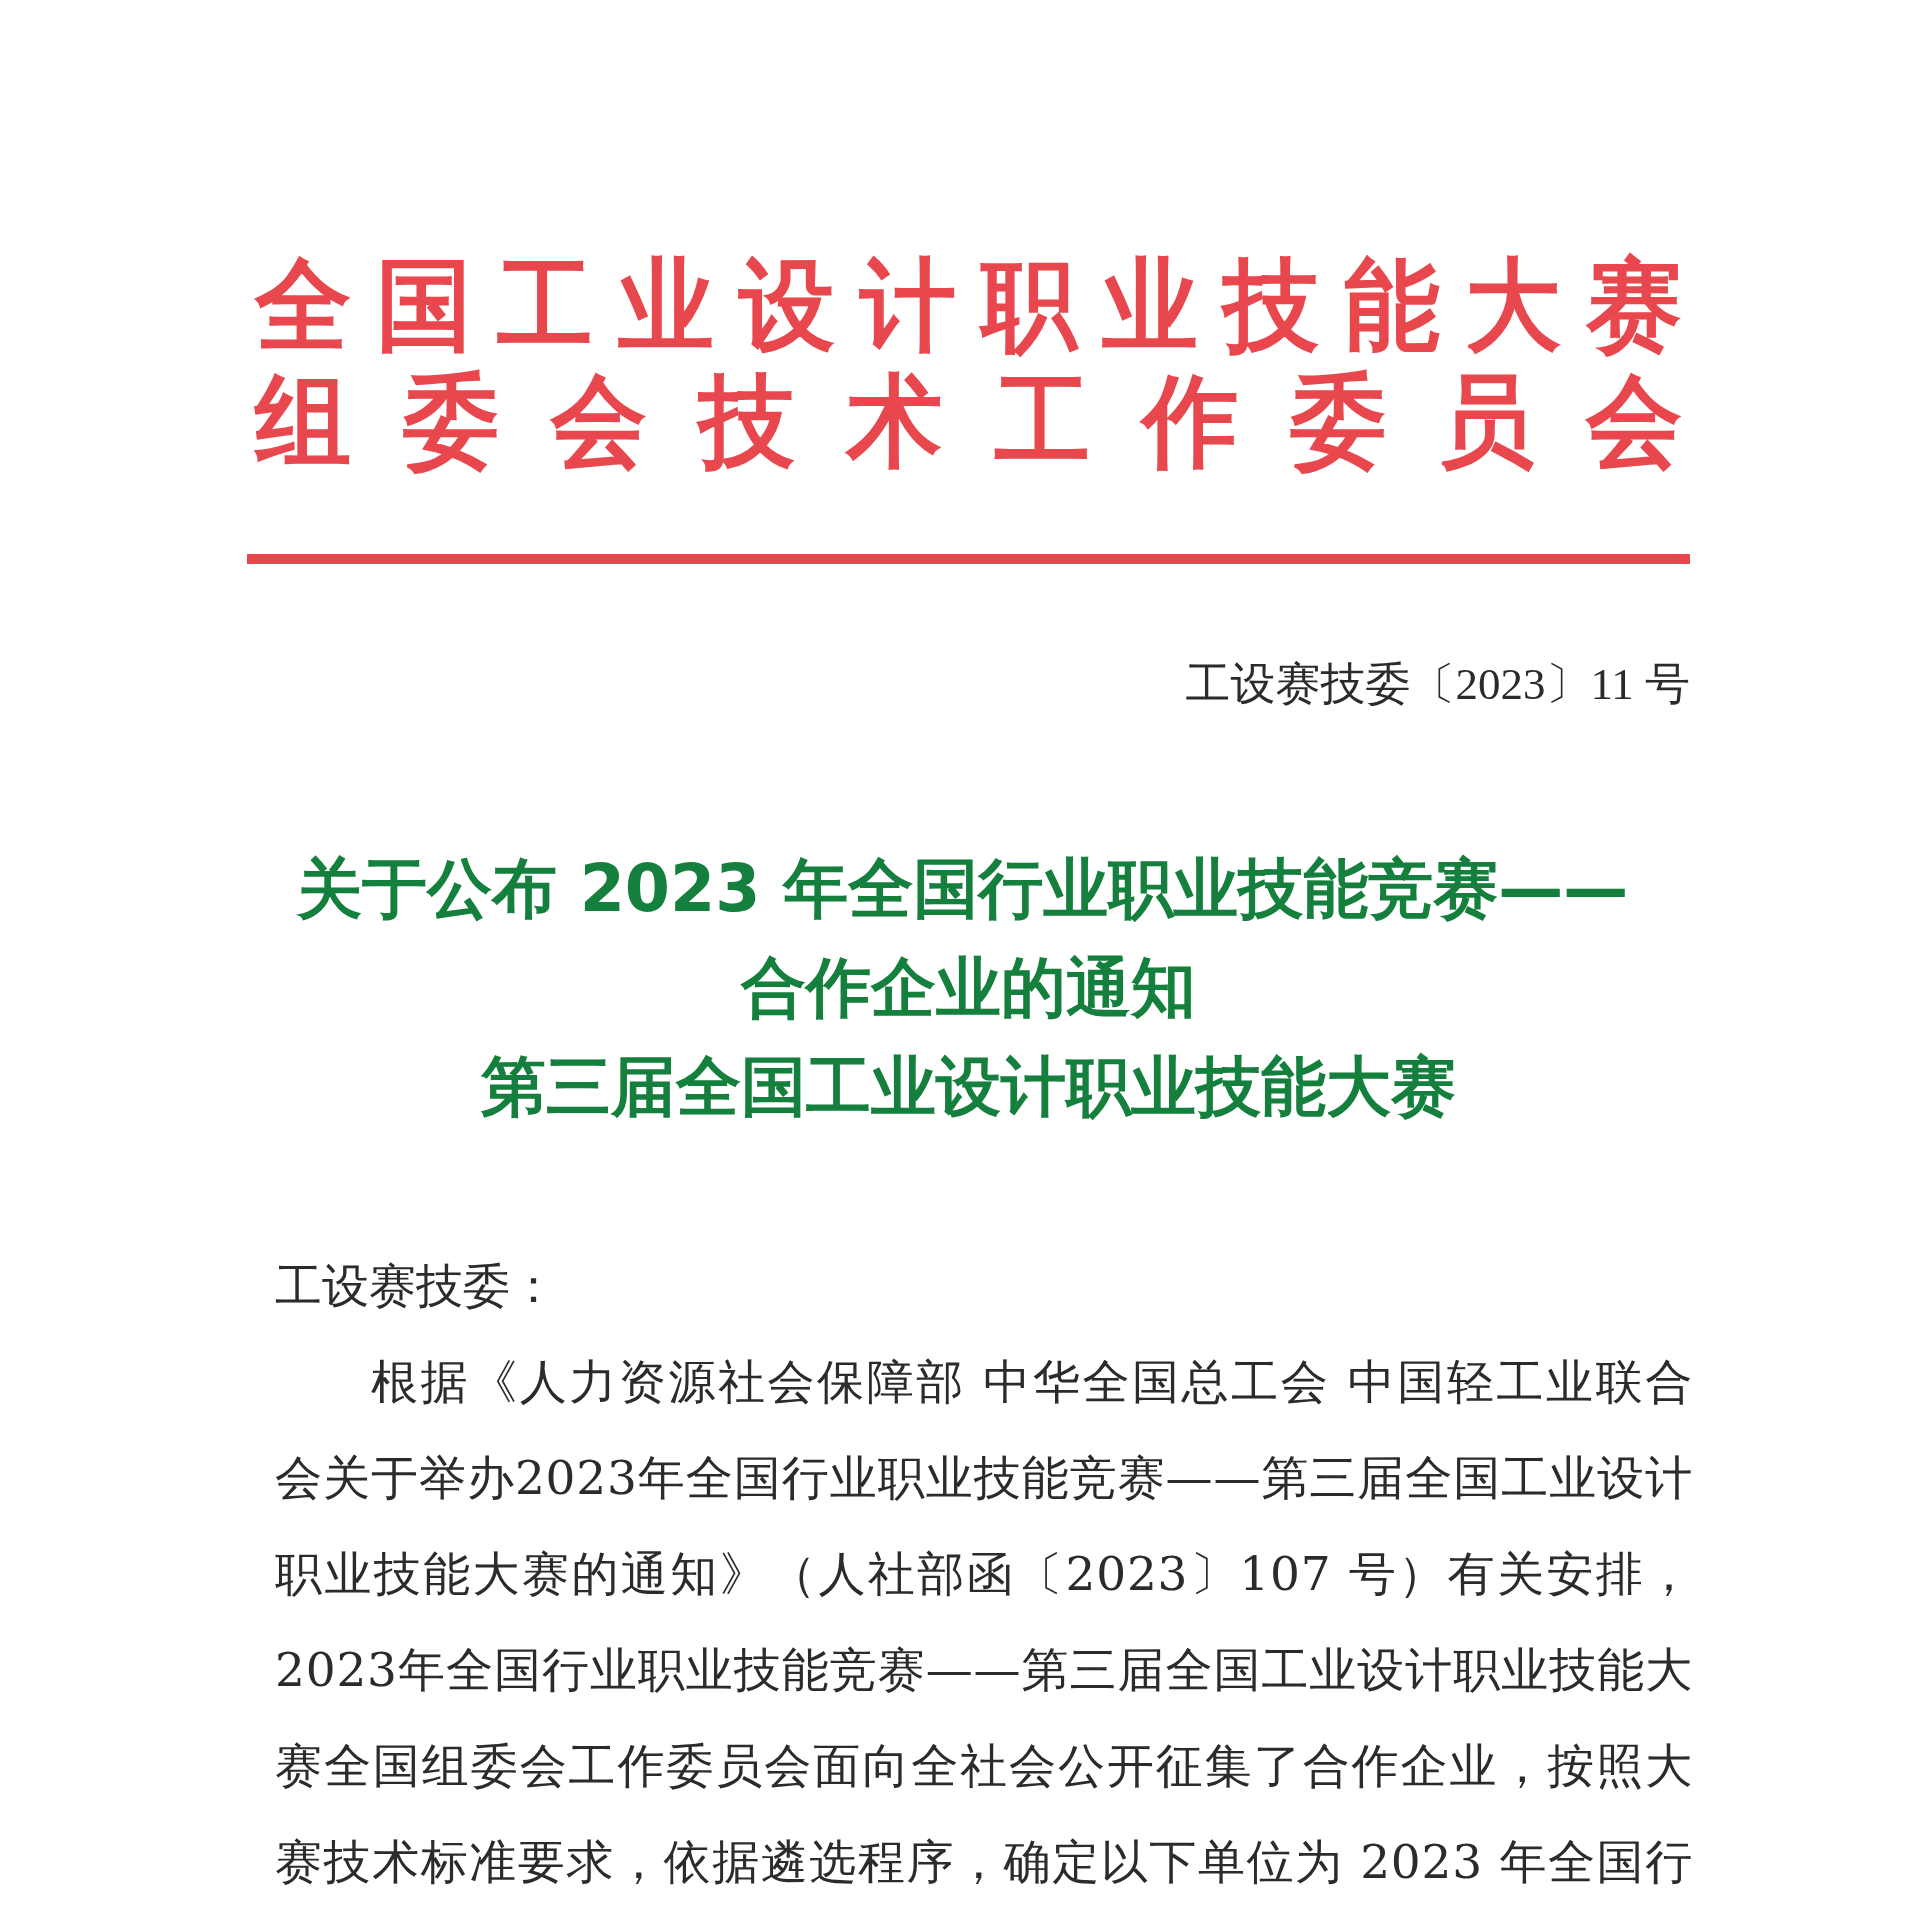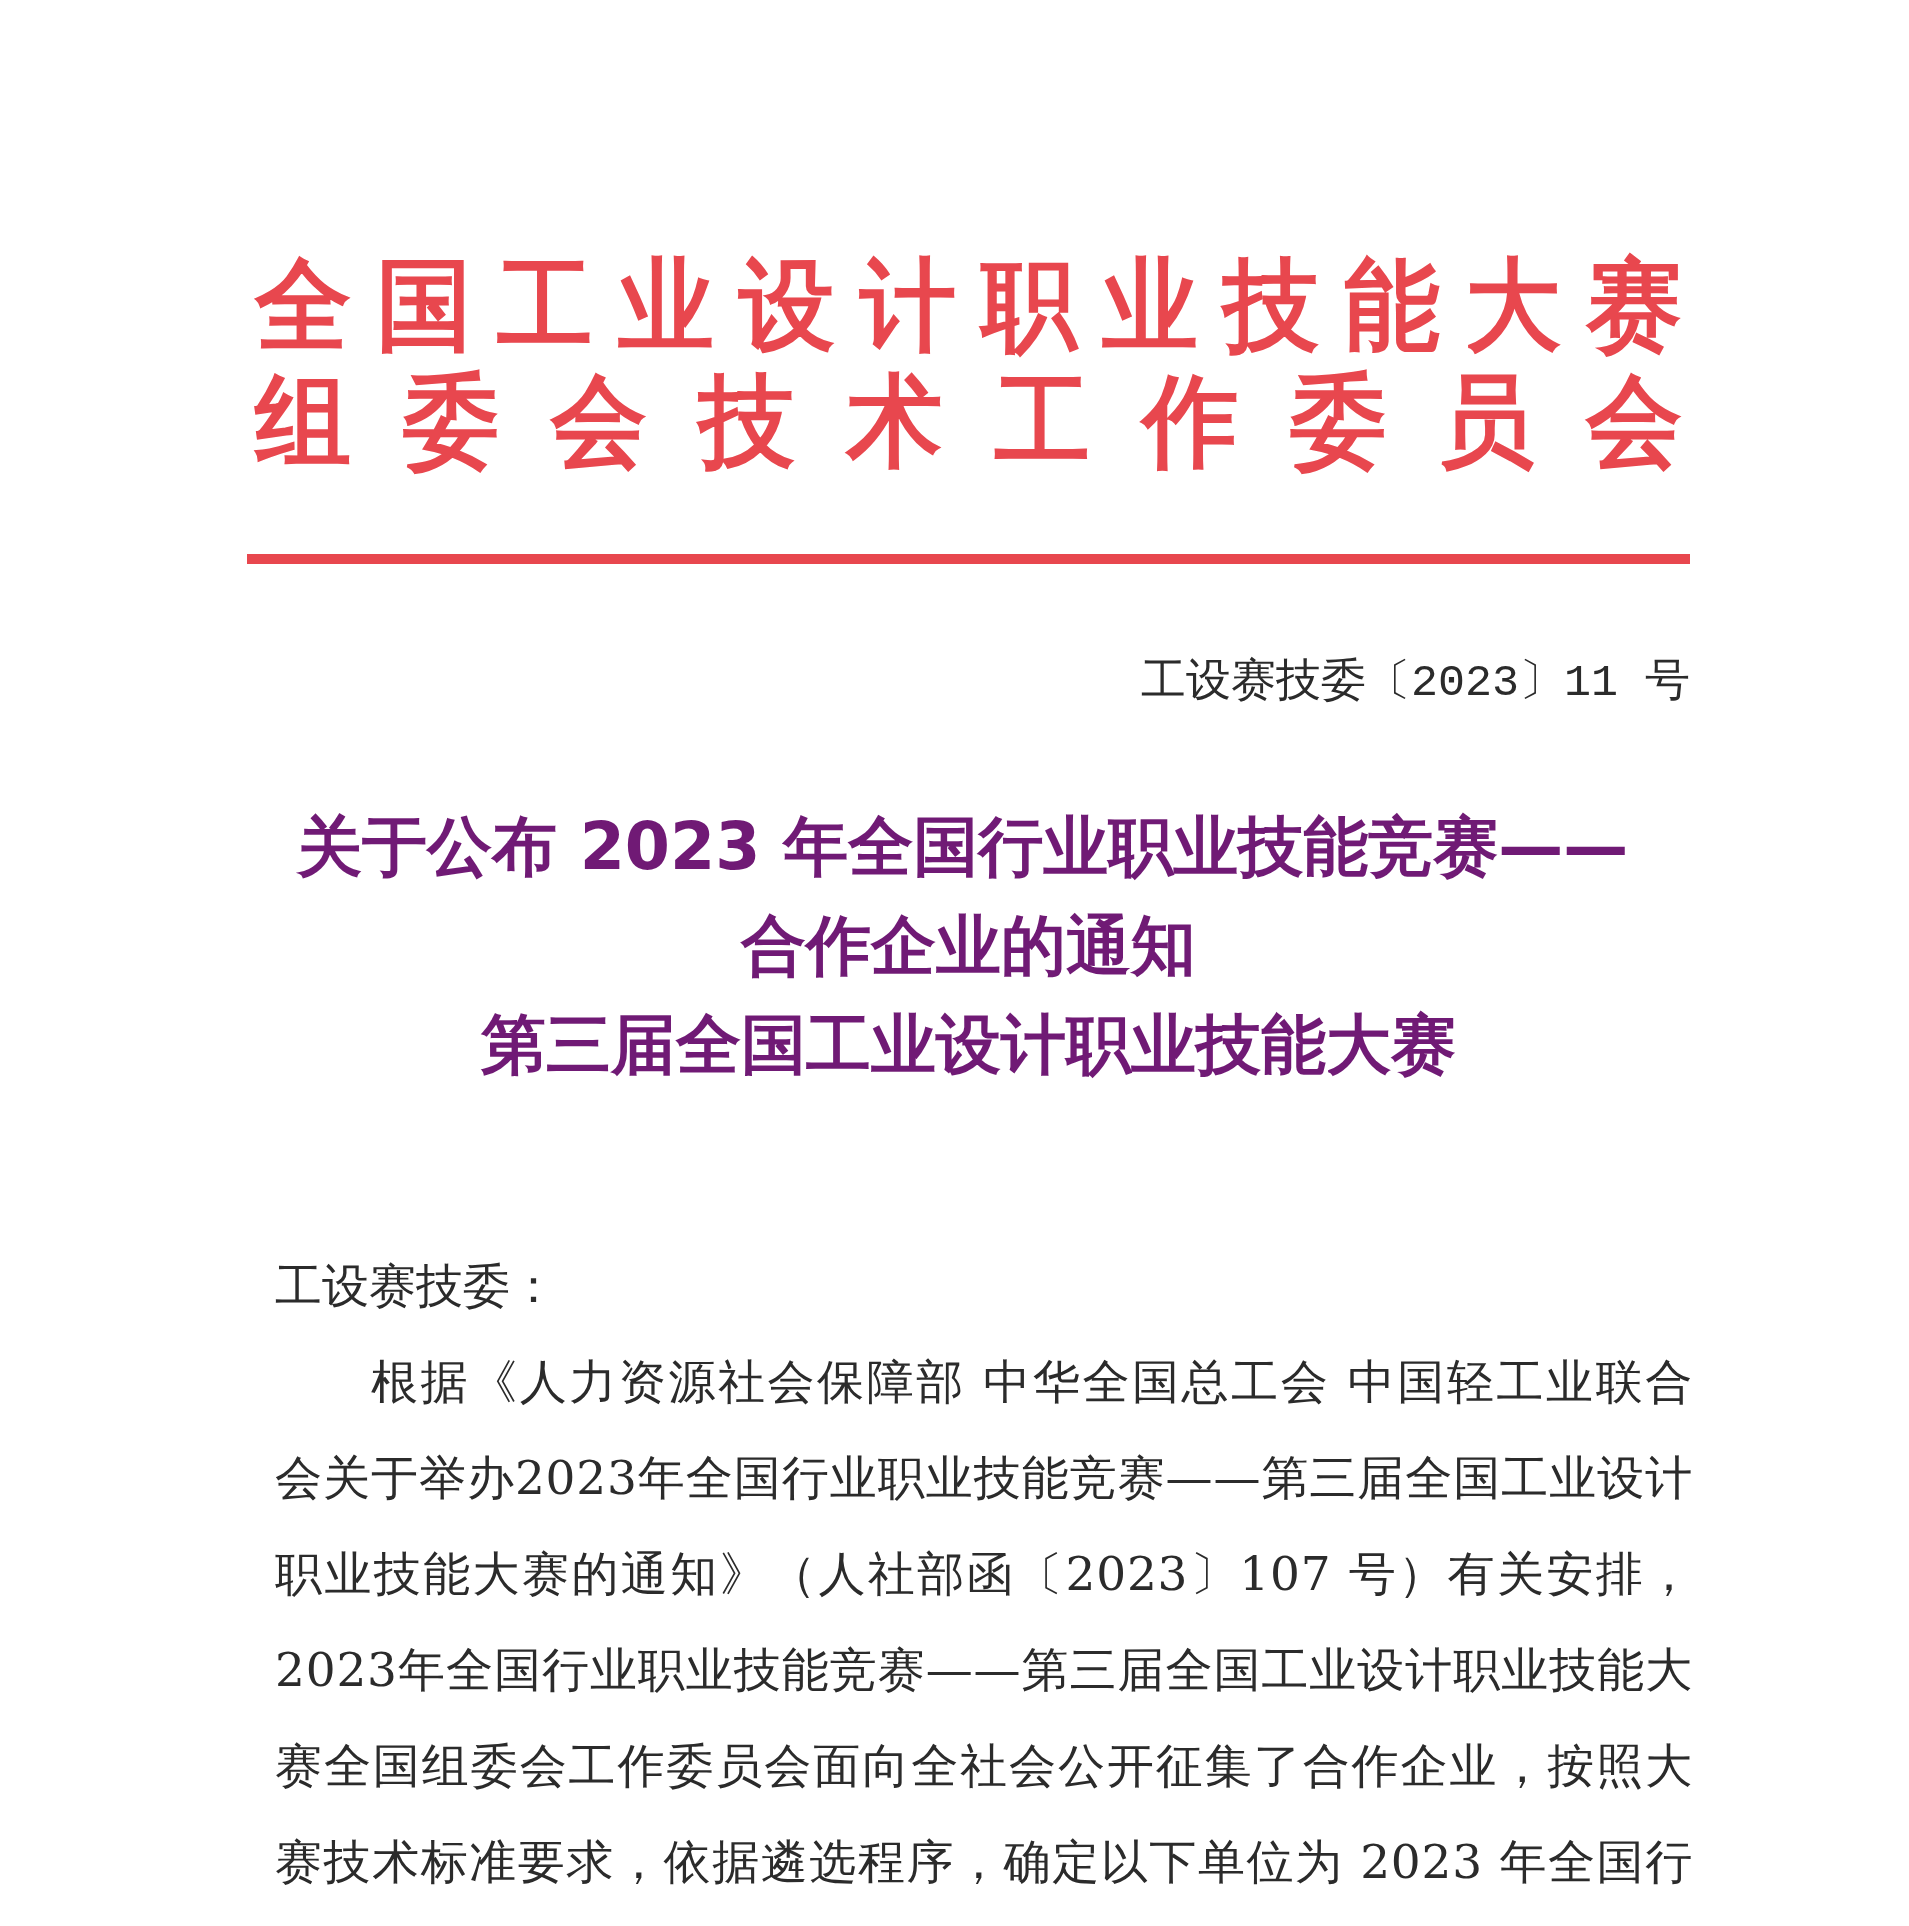--- a/index.html
+++ b/index.html
@@ -50,36 +50,36 @@
   }
 
   
   .doc-number {
     position: absolute;
     right: 220px;
     top: 655px;
     font-size: 45px;
     line-height: 58px;
     white-space: nowrap;
-    font-family: Liberation Mono, monospace;
+    font-family: Liberation Serif, serif;
     text-align: center;
   }
 
   
   .title {
     position: absolute;
     left: 247px;
     width: 1443px;
-    top: 797px;
+    top: 839px;
     text-align: center;
     font-family: "DejaVu Sans", "Liberation Sans", sans-serif;
     font-weight: bold;
     font-size: 65px;
     line-height: 99px;
-    color: #701a75;
+    color: #15803d;
   }
   .title div { white-space: nowrap; }
   .title .t1 { text-align: left; padding-left: 50px; }
 
   
   .body {
     position: absolute;
     left: 275px;
     width: 1418px;
     top: 1238px;

